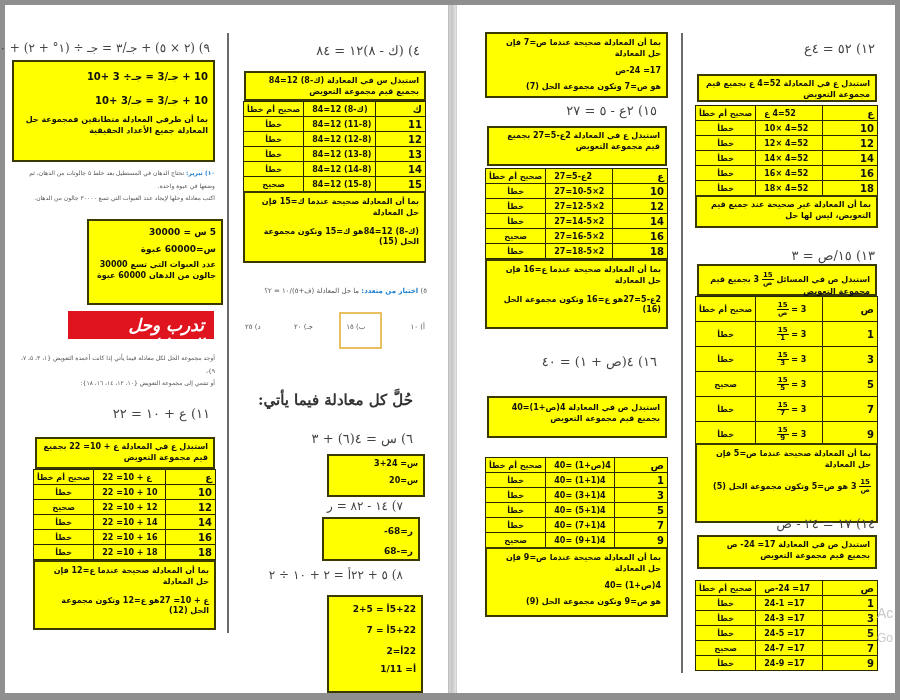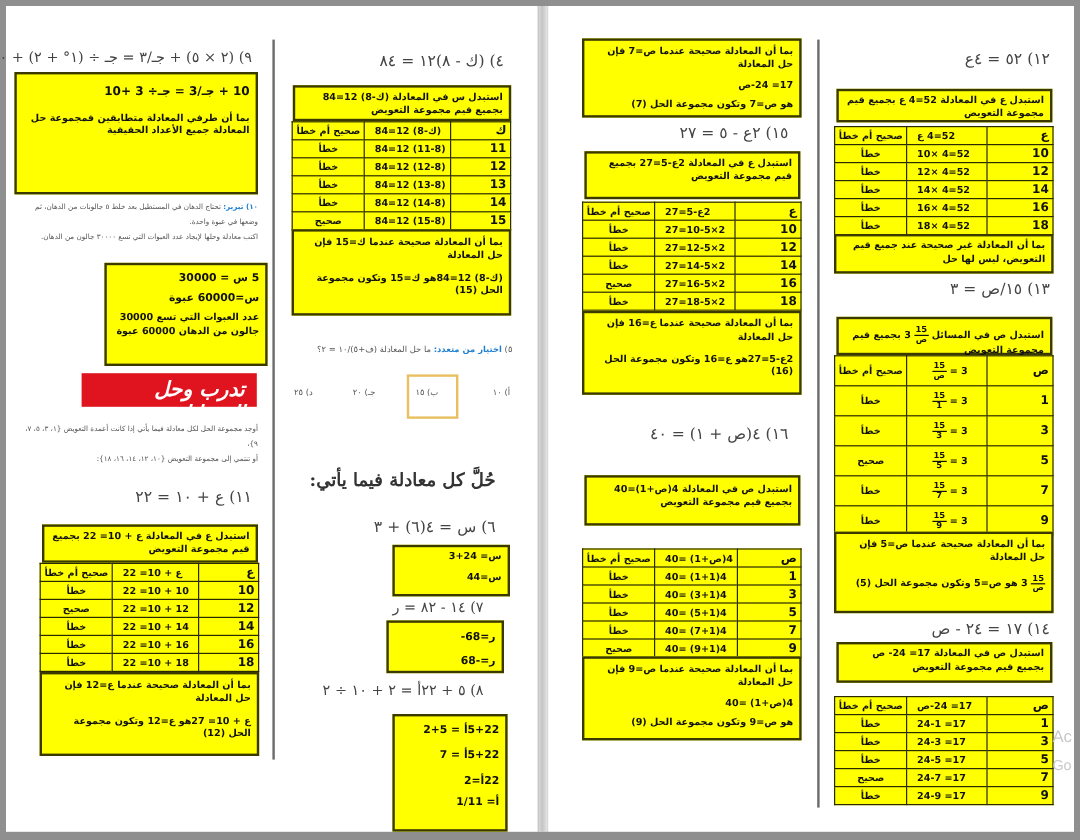--- a/index.html
+++ b/index.html
@@ -57,20 +57,21 @@
 <body>
 
 <div class="frame">
 
   <div class="page page-left">
     <div class="vrule" style="left:222px; top:28px; height:600px;"></div>
 
     <div class="eq" style="right:238px; top:36px; font-size:12px;">٩) (٢ × ٥) + جـ/٣ = جـ ÷ (١° + ٢) + ١٠</div>
     <div class="yb" style="left:7px; top:55px; width:203px; height:102px; padding-top:8px;">
       <div style="font-size:10px; margin-bottom:10px;">10 + جـ/3 = جـ÷ 3 +10</div>
+      <div style="font-size:10px; margin-bottom:8px;">10 + جـ/3 = جـ/3 +10</div>
       <div>بما أن طرفي المعادلة متطابقين فمجموعة حل المعادلة جميع الأعداد الحقيقية</div>
     </div>
 
     <div class="para" style="left:12px; top:162px; width:198px;">
       <div><span class="blue">١٠) تبرير:</span> <span>تحتاج الدهان في المستطيل بعد خلط ٥ جالونات من الدهان، ثم وضعها في عبوة واحدة.</span></div>
       <div>اكتب معادلة وحلها لإيجاد عدد العبوات التي تسع ٣٠٠٠٠ جالون من الدهان.</div>
     </div>
     <div class="yb" style="left:82px; top:214px; width:136px; height:86px; font-size:9px; padding-top:5px;">
       <div style="margin-bottom:5px;">5 س = 30000</div>
       <div style="margin-bottom:5px;">س=60000 عبوة</div>
@@ -177,21 +178,21 @@
       <span style="margin-right:12px;">ب) ١٥</span>
       <span>جـ) ٢٠</span>
       <span>د) ٢٥</span>
     </div>
 
     <div class="eq" style="right:35px; top:386px; font-size:15px; color:#333; font-weight:bold;">حُلَّ كل معادلة فيما يأتي:</div>
 
     <div class="eq" style="right:35px; top:426px;">٦) س = ٤(٦) + ٣</div>
     <div class="yb" style="left:322px; top:449px; width:98px; height:43px; font-size:8px;">
       <div style="margin-bottom:6px;">س= 24+3</div>
-      <div>س=44</div>
+      <div>س=20</div>
     </div>
 
     <div class="eq" style="right:45px; top:494px; font-size:12px;">٧) ١٤ - ٨٢ = ر</div>
     <div class="yb" style="left:317px; top:512px; width:98px; height:44px; font-size:9px; padding-top:6px;">
       <div style="margin-bottom:8px;">ر=68-</div>
       <div>ر=-68</div>
     </div>
 
     <div class="eq" style="right:45px; top:563px; font-size:12px;">٨) ٥ + ٢٢أ = ٢ + ١٠ ÷ ٢</div>
     <div class="yb" style="left:322px; top:590px; width:96px; height:98px; font-size:9px; padding-top:6px;">
@@ -327,21 +328,21 @@
           </tr>
       <tr>
             <td class="c1">18</td>
             <td class="c2">52=4 ×18</td>
             <td class="c3">خطأ</td>
           </tr>
     </tbody>
       </table>
     <div class="yb" style="left:238px; top:190px; width:183px; height:33px;">بما أن المعادلة غير صحيحة عند جميع قيم التعويض، ليس لها حل</div>
 
-    <div class="eq" style="right:20px; top:228px;margin-left:18px;">١٣) ١٥/ص = ٣</div>
+    <div class="eq" style="right:20px; top:243px;margin-left:18px;">١٣) ١٥/ص = ٣</div>
     <div class="yb" style="left:240px; top:259px; width:180px; height:32px; padding-top:6px;">
       <span>استبدل ص في المسائل</span>
       <span class="frac"><span class="n">15</span><span class="d">ص</span></span>
       <span>3 بجميع قيم مجموعة التعويض</span>
     </div>
     <table class="t" style="left:238px; top:291px; width:183px;">
       <tbody>
           <tr style="height:25px;">
         <td class="c1" style="width:55px; height:25px;">ص</td>
         <td class="c2" style="text-align:center;"><span>3 =</span> <span class="frac"><span class="n">15</span><span class="d">ص</span></span></td>
@@ -367,21 +368,21 @@
             <td class="c2" style="text-align:center;"><span>3 =</span> <span class="frac"><span class="n">15</span><span class="d">7</span></span></td>
             <td class="c3">خطأ</td>
           </tr>
       <tr>
             <td class="c1" style="height:25px;">9</td>
             <td class="c2" style="text-align:center;"><span>3 =</span> <span class="frac"><span class="n">15</span><span class="d">9</span></span></td>
             <td class="c3">خطأ</td>
           </tr>
     </tbody>
       </table>
-    <div class="yb" style="left:238px; top:438px; width:183px; height:68px; padding-top:4px;">
+    <div class="yb" style="left:238px; top:438px; width:183px; height:80px; padding-top:4px;">
       <div style="margin-bottom:8px;">بما أن المعادلة صحيحة عندما ص=5 فإن حل المعادلة</div>
       <div><span class="frac"><span class="n">15</span><span class="d">ص</span></span> <span>3 هو ص=5 وتكون مجموعة الحل (5)</span></div>
     </div>
 
     <div class="eq" style="right:20px; top:511px;">١٤) ١٧ = ٢٤ - ص</div>
     <div class="yb" style="left:240px; top:530px; width:180px; height:34px;">استبدل ص في المعادلة 17= 24- ص بجميع قيم مجموعة التعويض</div>
     <table class="t" style="left:238px; top:575px; width:183px;">
       <tbody>
           <tr>
         <td class="c1" style="width:55px; height:13px;">ص</td>

